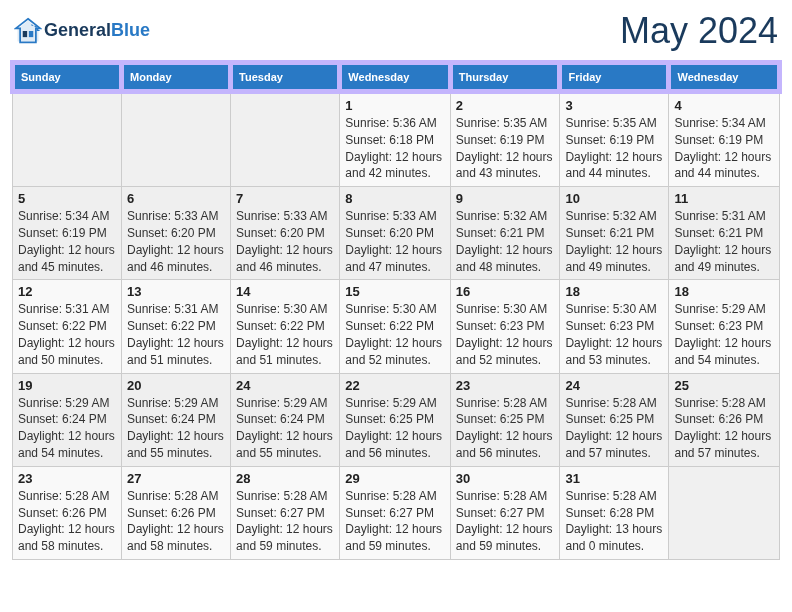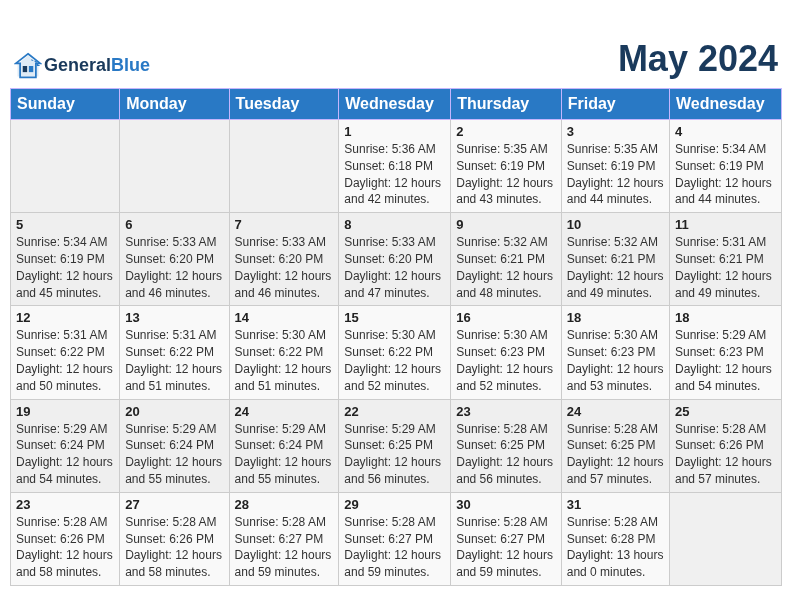--- a/index.html
+++ b/index.html
@@ -6,24 +6,23 @@
     body {
       font-family: Arial, sans-serif;
       background: #fff;
       width: 792px;
       min-height: 612px;
       padding: 10px;
     }
     .header {
       display: flex;
       justify-content: space-between;
-      align-items: flex-end;
+      align-items: center;
       margin-bottom: 8px;
       padding: 0 4px;
-      margin-top: 28px;
     }
     .logo {
       display: flex;
       align-items: center;
     }
     .logo-text {
       font-size: 18px;
       font-weight: bold;
       color: #1a3a5c;
       line-height: 1.1;
@@ -32,40 +31,40 @@
     .logo-icon {
       width: 28px;
       height: 28px;
       margin-right: 2px;
     }
     .title-block {
       text-align: right;
     }
     .month-title {
       font-size: 36px;
-      font-weight: bold;
+      font-weight: normal;
       color: #1a3a5c;
     }
     .subtitle {
       font-size: 15px;
       color: #444;
     }
     .calendar {
       width: 100%;
       border-collapse: collapse;
       font-size: 11px;
     }
     .calendar thead th {
       background: #2979c5;
       color: #fff;
       font-weight: bold;
       text-align: left;
       padding: 6px 6px;
-      border: 1px solid #c4b5fd;
-      font-size: 16px;
+      border: 5px solid #c4b5fd;
+      font-size: 11px;
     }
     .calendar tbody td {
       border: 1px solid #ccc;
       vertical-align: top;
       padding: 4px 5px;
       width: 113px;
       min-height: 80px;
       background: #fff;
     }
     .calendar tbody tr:nth-child(odd) td {

